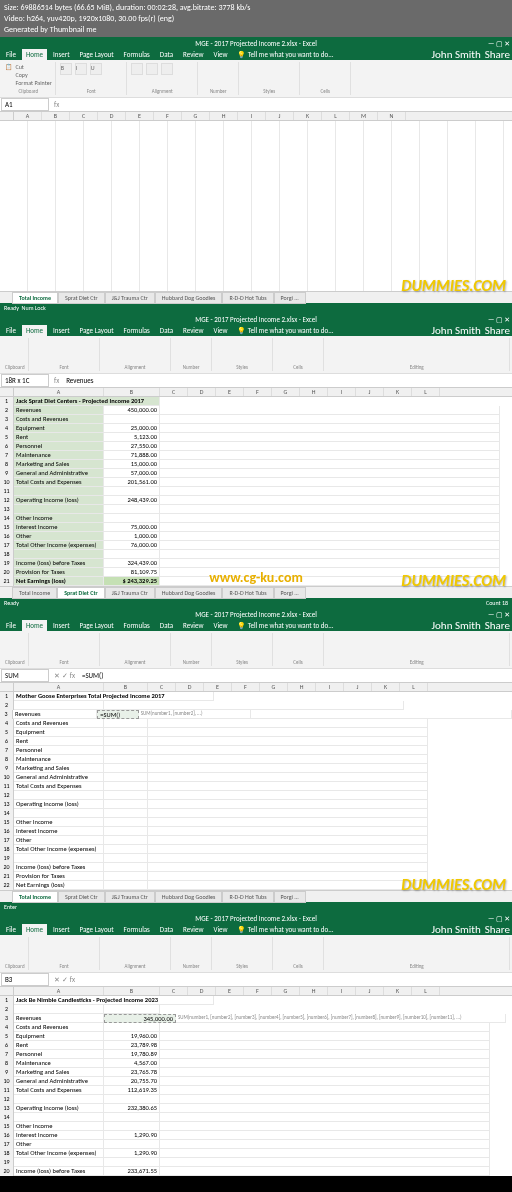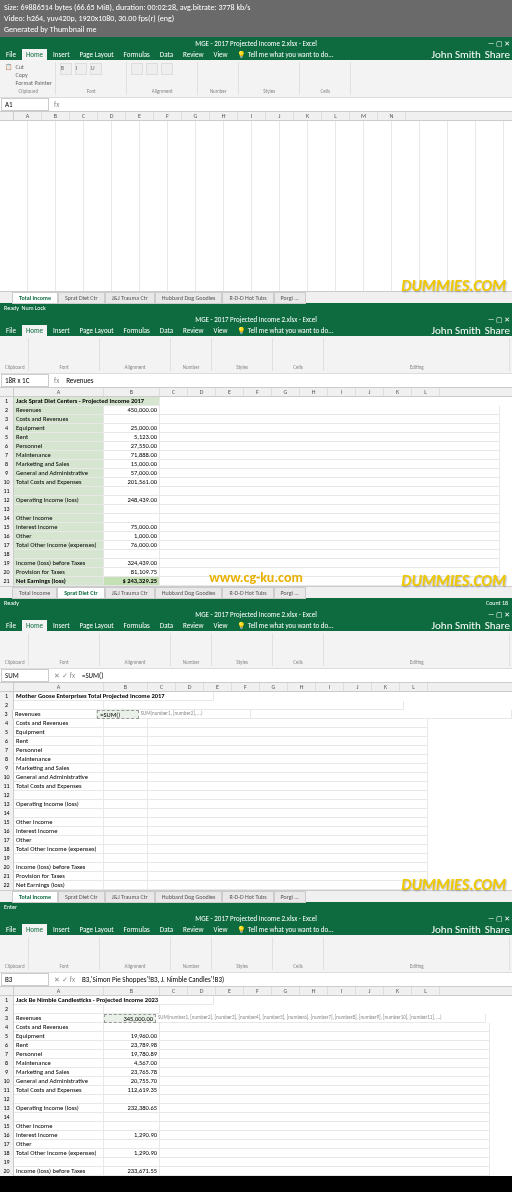--- a/index.html
+++ b/index.html
@@ -611,21 +611,20 @@
         <div class="rlabel">Editing</div>
       </div>
   </div>
   <div class="formulabar">
     <div class="namebox">B3</div>
     <div class="fxicons">
         <span>✕</span>
         <span>✓</span>
         <span>fx</span>
       </div>
-    <div class="finput">B3,'Simon Pie Shoppes'!B3, J. Nimble Candles'!B3)</div>
   </div>
   <div class="colhdr">
       <div class="rowhdr"></div>
     <div class="colh" style="width:90px">A</div>
     <div class="colh" style="width:56px">B</div>
     <div class="colh" style="width:28px">C</div>
     <div class="colh" style="width:28px">D</div>
     <div class="colh" style="width:28px">E</div>
     <div class="colh" style="width:28px">F</div>
     <div class="colh" style="width:28px">G</div>
@@ -641,21 +640,21 @@
         <div class="cell bold" style="width:200px">Jack Be Nimble Candlesticks - Projected Income 2023</div>
       </div>
       <div class="row">
         <div class="rowhdr">2</div>
         <div class="cell" style="width:90px"></div>
         <div class="cell" style="width:56px"></div>
       </div>
       <div class="row">
         <div class="rowhdr">3</div>
         <div class="cell " style="width:90px">Revenues</div>
-        <div class="cell num formula" style="width:52px">345,000.00</div>
+        <div class="cell num formula" style="width:72px">345,000.00</div>
         <div class="cell" style="width:330px;color:#888;font-size:5px">SUM(number1, [number2], [number3], [number4], [number5], [number6], [number7], [number8], [number9], [number10], [number11], ...)</div>
       </div>
       <div class="row">
         <div class="rowhdr">4</div>
         <div class="cell " style="width:90px">Costs and Revenues</div>
         <div class="cell num " style="width:56px"></div>
         <div class="cell" style="width:330px"></div>
       </div>
       <div class="row">
         <div class="rowhdr">5</div>

